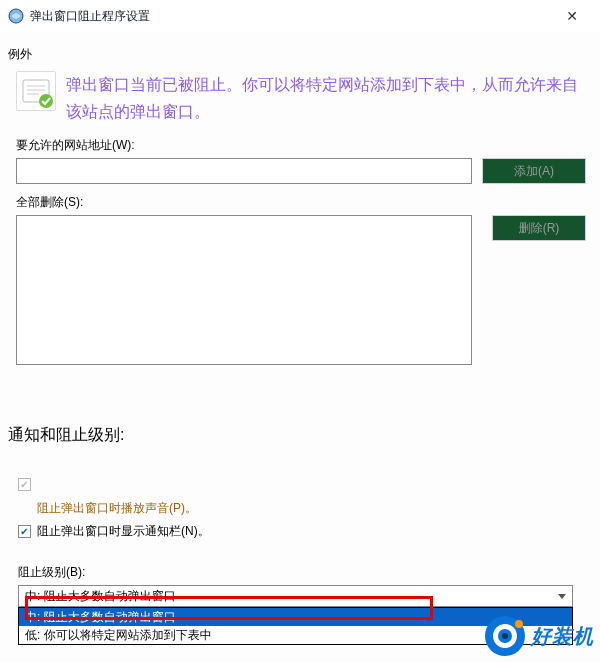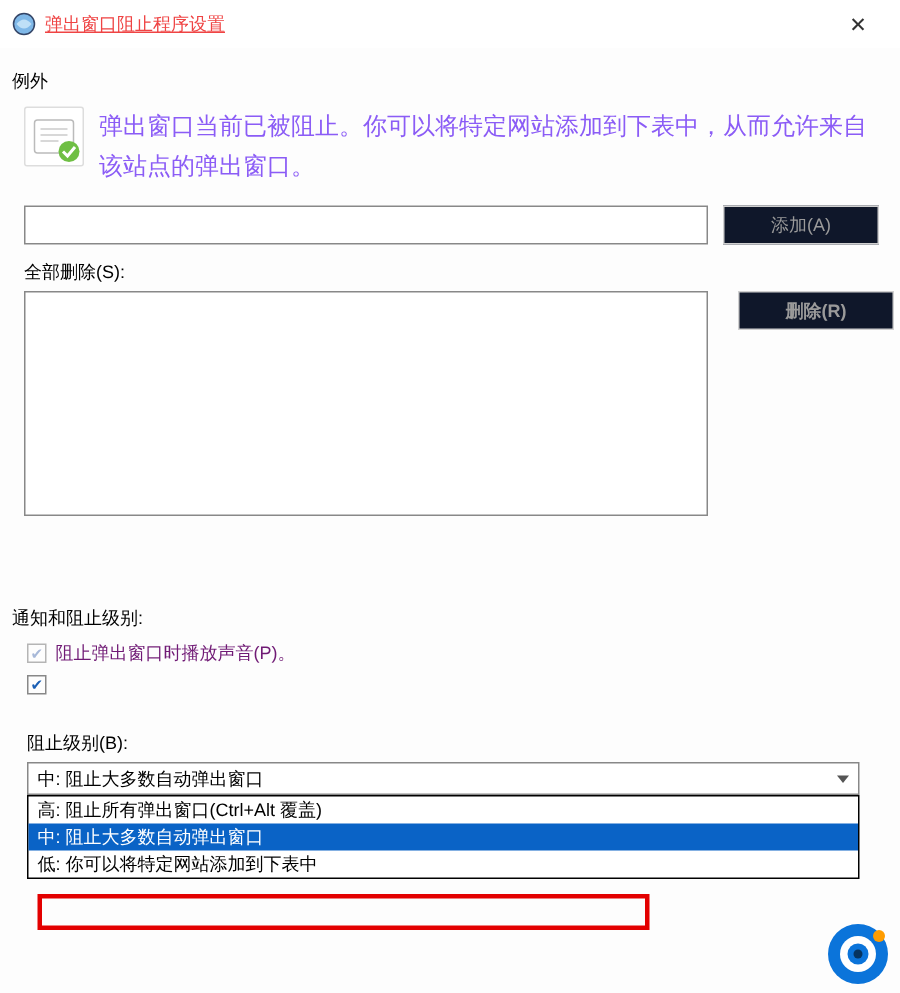--- a/index.html
+++ b/index.html
@@ -1,38 +1,38 @@
 <!DOCTYPE html>
 <html><head>
 <meta charset="utf-8">
 <style>
   * { box-sizing: border-box; font-family: "Microsoft YaHei", "Segoe UI", sans-serif; }
   body { margin: 0; width: 600px; height: 662px; background: #fdfdfd; overflow: hidden; position: relative; }
   .titlebar { height: 32px; display: flex; align-items: center; padding: 0 8px; background: #fff; }
   .titlebar .ticon { width:16px; height:16px; margin-right:6px; }
-  .titlebar .ttxt { font-size:12px; color:#ef4444; flex:1;text-decoration:underline; }
+  .titlebar .ttxt { font-size:12px; color:#0f172a; flex:1; }
   .titlebar .close { width:40px; text-align:center; font-size:14px; color:#333; cursor:default; }
   .content { padding: 10px 14px 0 4px; }
   .section-label { font-size:12px; color:#000; margin: 4px 0 8px 4px; }
   .info-row { display:flex; align-items:flex-start; margin: 0 0 12px 12px; }
   .info-icon { width:40px; height:40px; flex-shrink:0; border:1px solid #ddd; border-radius:2px; position:relative; background:#fff; margin-right:10px; }
   .info-icon svg{position:absolute;top:2px;left:2px;}
   .info-text { font-size:16px; color:#8b5cf6; line-height:1.7; }
   .field-label { font-size:12px; margin: 6px 0 4px 12px; }
   .hrow { display:flex; align-items:stretch; margin: 0 0 10px 12px; }
   .txtbox { flex:1; height:26px; border:1px solid #888; background:#fff; font-size:12px; padding:2px 4px; }
-  .btn { width:104px; height:26px; margin-left:10px; background:#0f172a; border:1px solid #d0d0d0; font-size:12px; color:#9a9a9a; cursor:default; display:flex; align-items:center; justify-content:center; }
+  .btn { width:104px; height:26px; margin-left:10px; background:#14532d; border:1px solid #d0d0d0; font-size:12px; color:#9a9a9a; cursor:default; display:flex; align-items:center; justify-content:center; }
   .listarea { display:flex; margin: 0 0 0 12px; }
   .listbox { flex:1; height:150px; border:1px solid #888; background:#fff; }
-  .sidebtns { width:104px; margin-left:10px; display:flex; flex-direction:column; gap:8px;font-weight:bold; }
-  .notif { margin: 60px 0 0 4px; font-size:12px; }
+  .sidebtns { width:104px; margin-left:10px; display:flex; gap:8px; }
+  .notif { margin: 60px 0 0 4px; font-size:16px; }
   .cb-row { display:flex; align-items:center; font-size:12px; margin:6px 0 2px 14px; }
   .cb { width:13px; height:13px; border:1px solid #888; margin-right:6px; display:inline-flex; align-items:center; justify-content:center; font-size:10px; color:#1a5fb4; }
   .cb.disabled { color:#a7b8d8; border-color:#b5b5b5; }
-  .cb-label.disabled { color:#701a75; }
+  .cb-label.disabled { color:#a16207;margin-top:48px; }
   .combo { position:relative; margin: 4px 0 0 14px; }
   .combo-sel { height:22px; border:1px solid #888; background:#fff; font-size:12px; display:flex; align-items:center; padding:0 18px 0 6px; position:relative; width:555px;}
   .combo-sel::after { content:""; position:absolute; right:6px; top:8px; border-left:4px solid transparent; border-right:4px solid transparent; border-top:5px solid #555; }
   .dropdown { position:absolute; top:22px; left:0; width:555px; border:1px solid #000; background:#fff; font-size:12px; }
   .opt { height:18px; line-height:18px; padding:0 6px; white-space:nowrap; overflow:hidden; }
   .opt.sel { background:#0a63c6; color:#fff; }
   .redbox { position:absolute; border:3px solid #e30000; pointer-events:none; }
   .watermark { position:absolute; right:6px; bottom:4px; display:flex; align-items:center; }
   .wm-text { font-size:20px; font-weight:700; color:#0b74da; letter-spacing:1px; margin-left:4px; font-style:italic;}
 </style>
@@ -57,20 +57,21 @@
       <svg width="36" height="36">
           <rect x="4" y="6" width="26" height="22" rx="2" fill="#fff" stroke="#bbb"></rect>
           <path d="M8 12h18M8 16h18M8 20h12" stroke="#ccc" stroke-width="1"></path>
           <circle cx="27" cy="27" r="7" fill="#6fbf44"></circle>
           <path d="M23 27l3 3 5-6" stroke="#fff" stroke-width="2" fill="none"></path>
         </svg>
     </div>
     <div class="info-text">弹出窗口当前已被阻止。你可以将特定网站添加到下表中，从而允许来自该站点的弹出窗口。</div>
   </div>
 
+  <div class="field-label">要允许的网站地址(W):</div>
   <div class="hrow">
     <input class="txtbox" style="">
     <div class="btn">添加(A)</div>
   </div>
 
   <div class="field-label">全部删除(S):</div>
   <div class="listarea">
     <div class="listbox"></div>
     <div class="sidebtns">
       <div class="btn">删除(R)</div>
@@ -78,39 +79,40 @@
   </div>
 
   <div class="notif">通知和阻止级别:</div>
 
   <div class="cb-row">
     <span class="cb disabled">✔</span>
     <span class="cb-label disabled">阻止弹出窗口时播放声音(P)。</span>
   </div>
   <div class="cb-row">
     <span class="cb">✔</span>
+    <span class="cb-label">阻止弹出窗口时显示通知栏(N)。</span>
   </div>
 
   <div class="field-label" style="margin-left:14px; margin-top:24px;">阻止级别(B):</div>
 
   <div class="combo">
     <div class="combo-sel">
       <span>中: 阻止大多数自动弹出窗口</span>
     </div>
     <div class="dropdown">
-      <div class="opt">高: 阻止所有弹出窗口(Ctrl+Alt 覆盖)</div>
       <div class="opt sel">中: 阻止大多数自动弹出窗口</div>
       <div class="opt">低: 你可以将特定网站添加到下表中</div>
     </div>
   </div>
 </div>
 
 <div class="redbox" style="left:25px; top:596px; width:408px; height:24px;"></div>
 
 <div class="watermark">
   <svg width="44" height="44">
     <circle cx="22" cy="22" r="20" fill="#0b74da"></circle>
     <circle cx="22" cy="22" r="12" fill="#fff"></circle>
     <circle cx="22" cy="22" r="7" fill="#0b74da"></circle>
     <circle cx="22" cy="22" r="3" fill="#06345f"></circle>
     <circle cx="36" cy="10" r="4" fill="#ff9c00"></circle>
   </svg>
+  <span class="wm-text">好装机</span>
 </div>
 
 </body></html>

